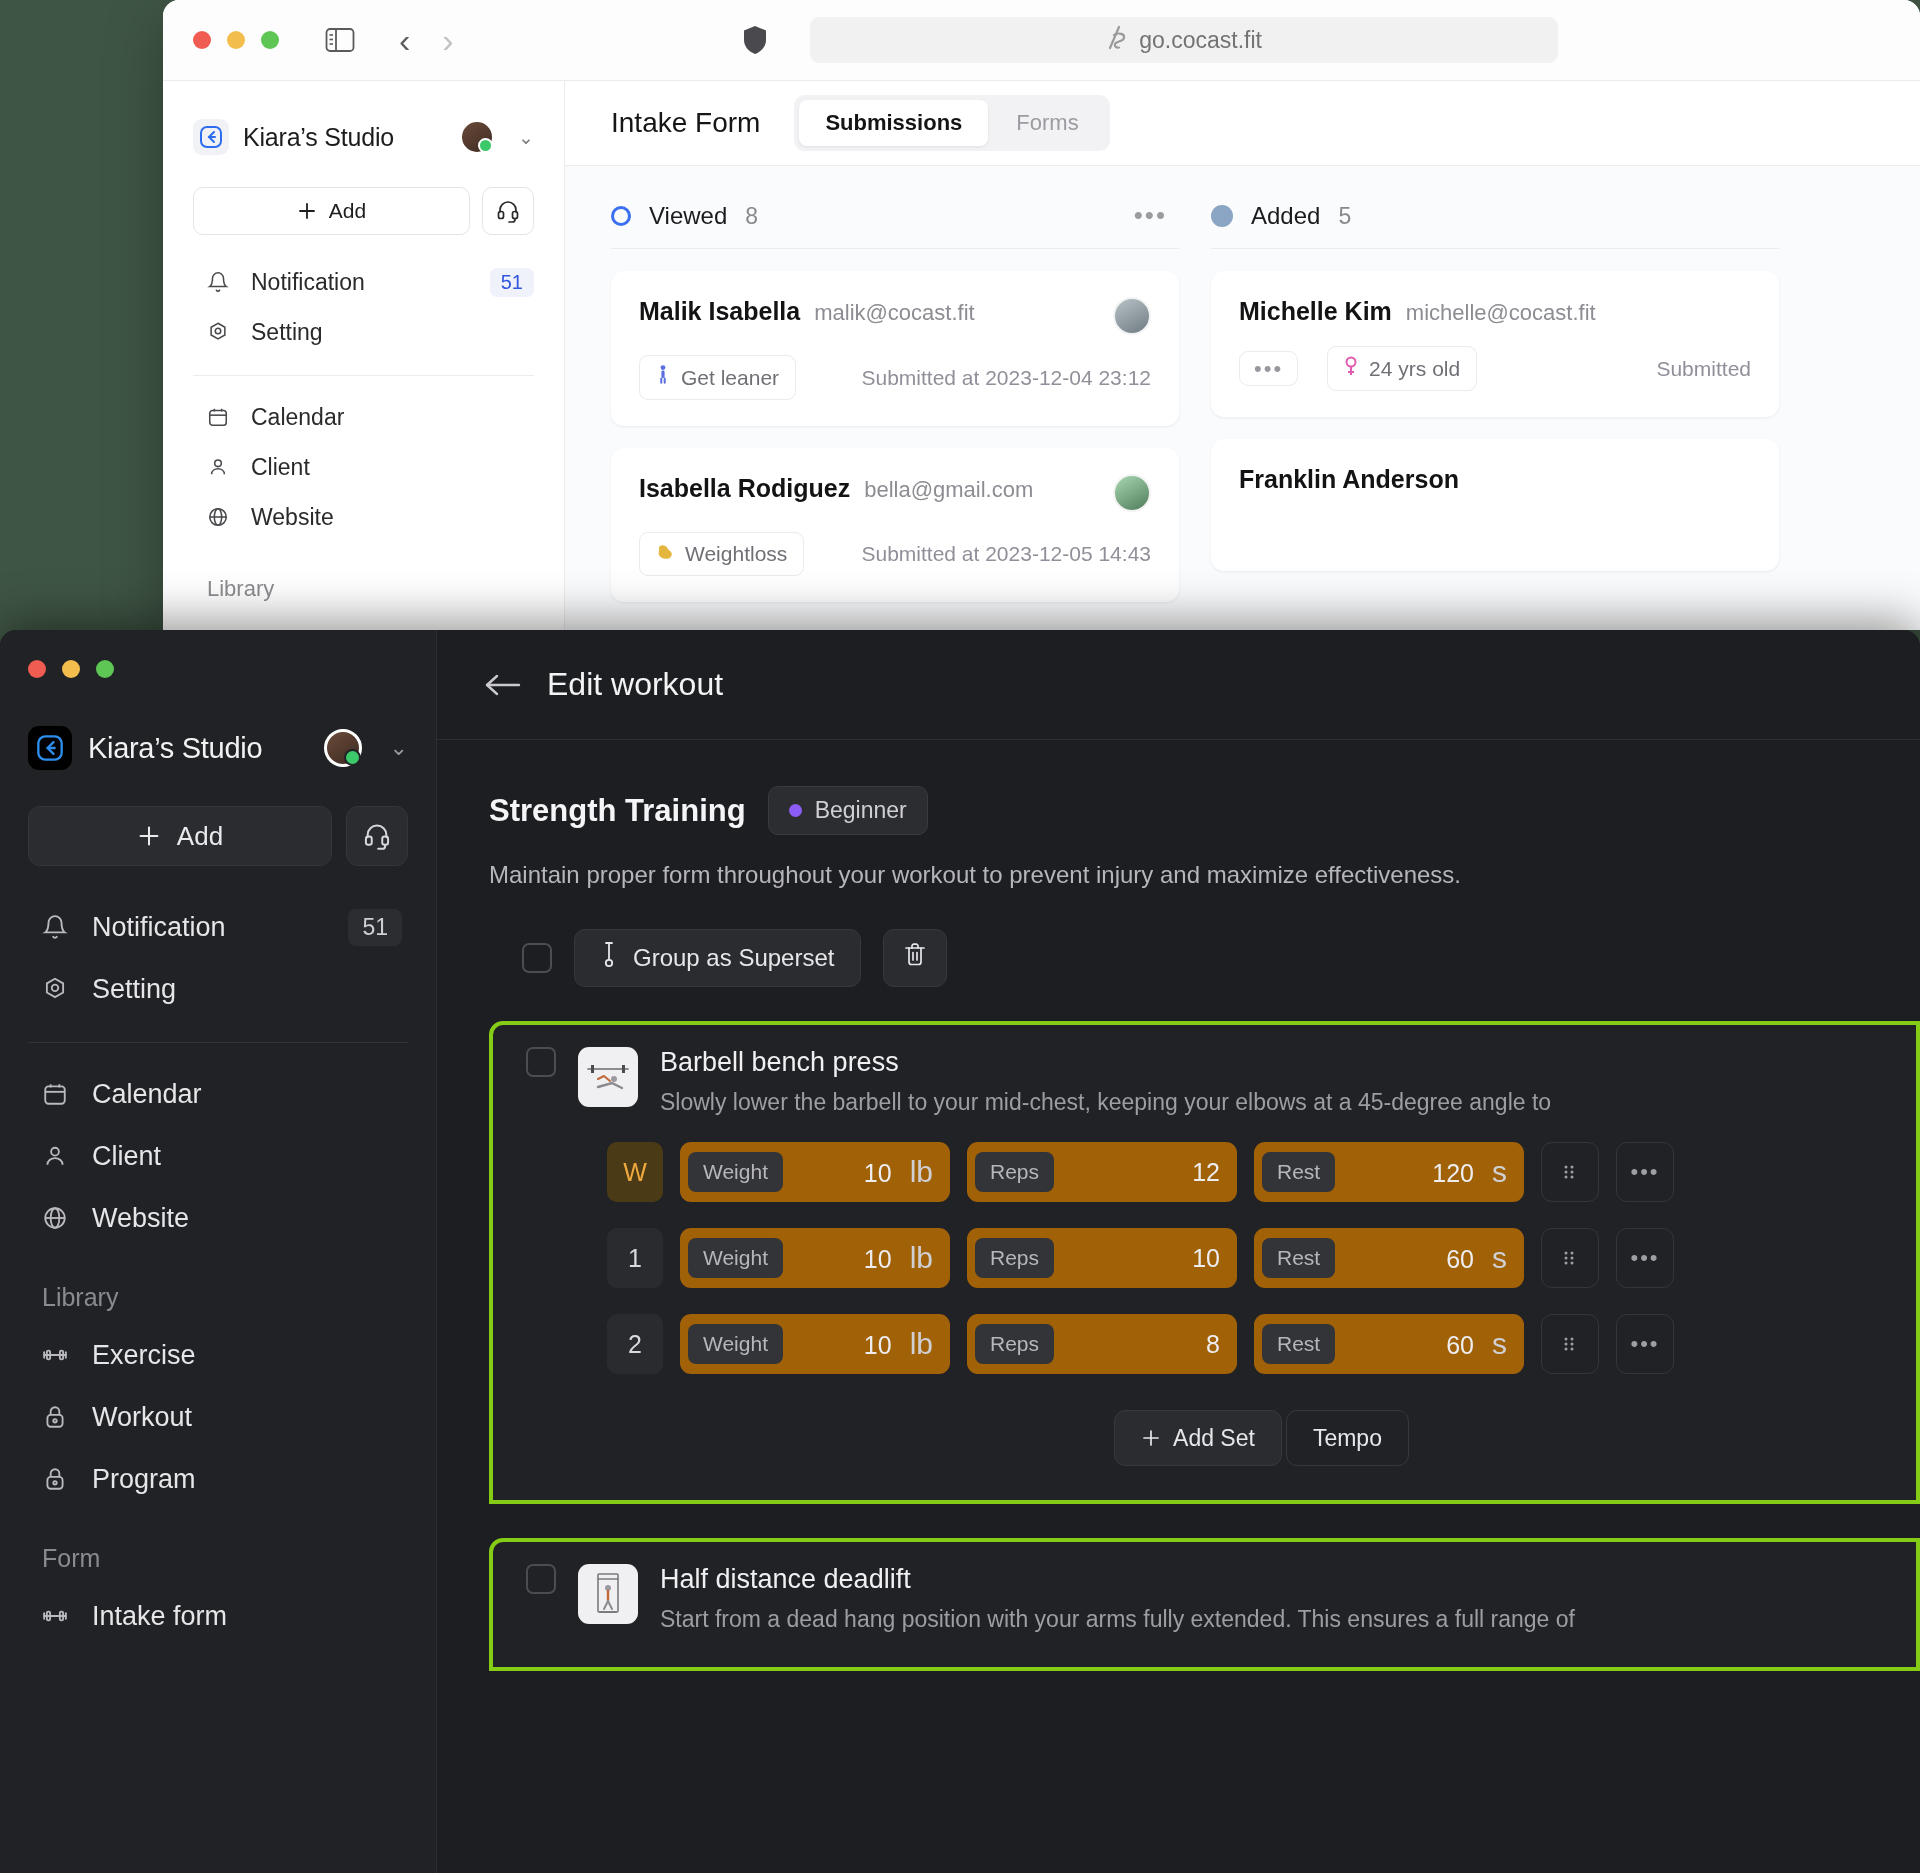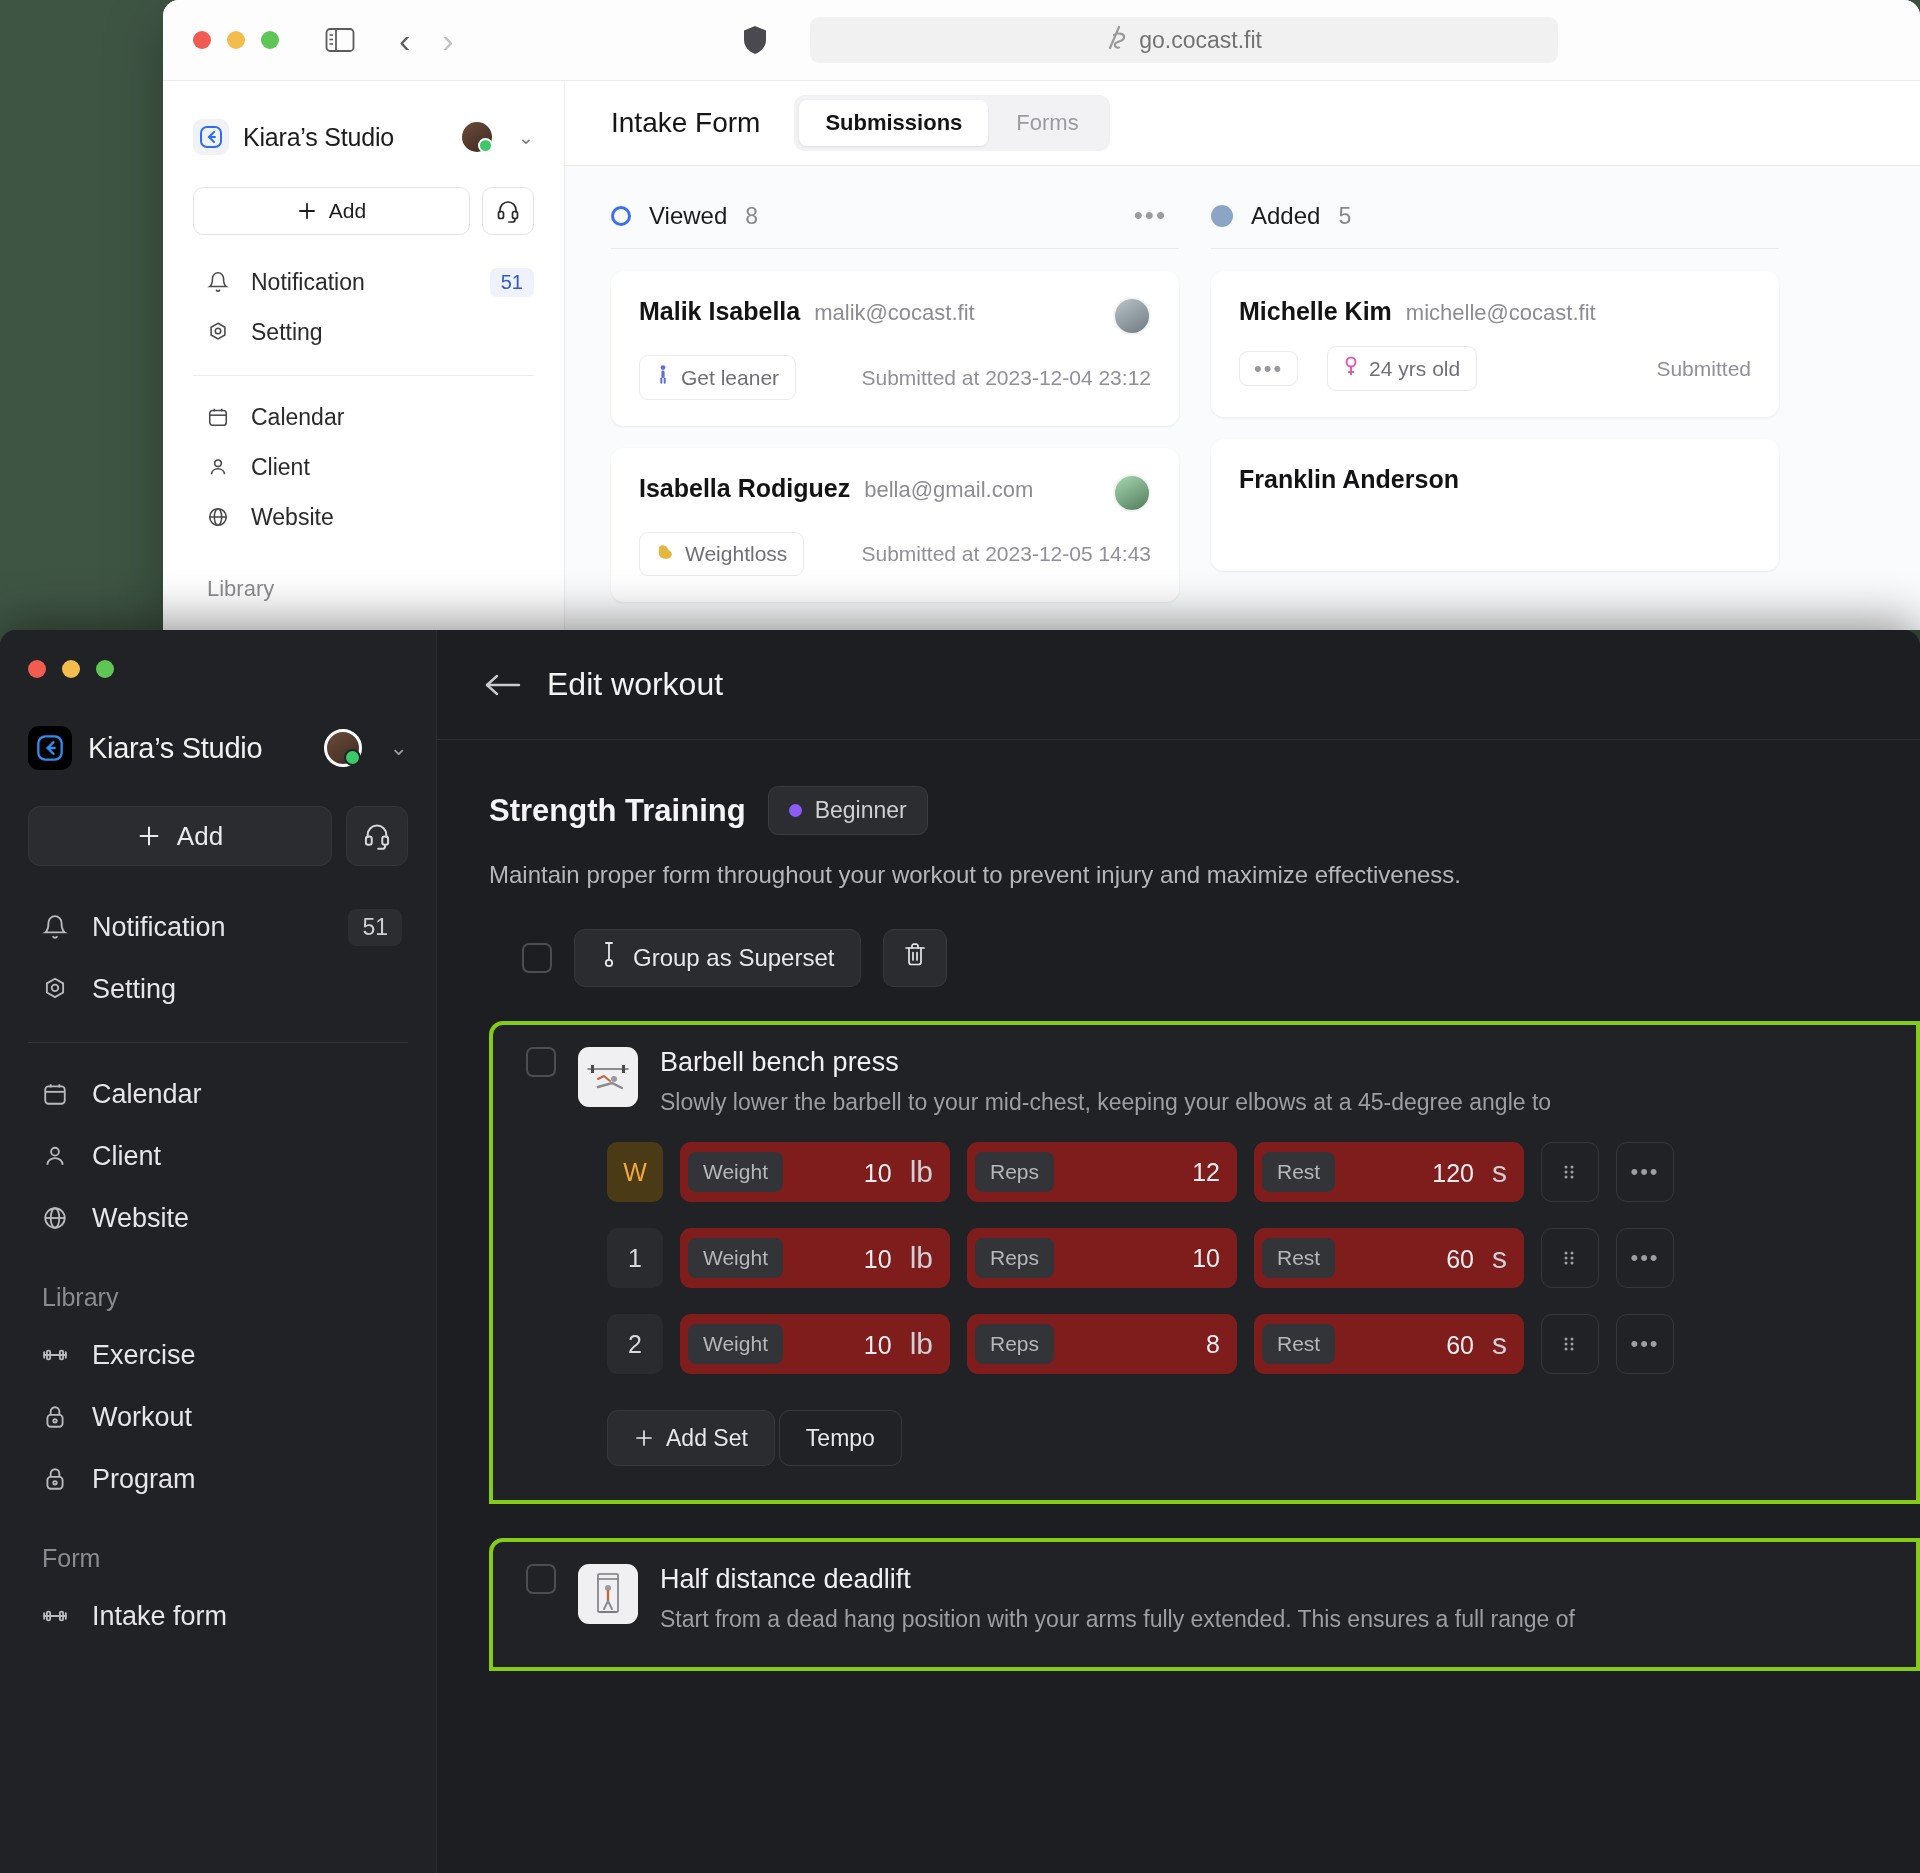--- a/index.html
+++ b/index.html
@@ -259,35 +259,35 @@
   .ex-desc { font-size: 23px; color: #9d9da4; margin-top: 11px; }
 
   .set-row { display: flex; align-items: center; gap: 17px; margin-top: 26px; padding-left: 114px; }
   .set-badge {
     width: 56px; height: 60px; border-radius: 10px; background: #2a2b2f;
     display: flex; align-items: center; justify-content: center;
     font-size: 25px; color: #d9d9de;
   }
   .set-badge.warm { background: #4a3a16; color: #f0a93c; }
   .field {
-    width: 270px; height: 60px; background: #7f1d1d; border-radius: 11px;
+    width: 270px; height: 60px; background: #a16207; border-radius: 11px;
     display: flex; align-items: center; padding: 0 17px 0 8px; gap: 12px;
   }
   .field-label {
     background: #333438; border-radius: 8px; padding: 8px 15px;
     font-size: 21px; color: #b6b6bc;
   }
   .field-val { margin-left: auto; font-size: 25px; color: #ededf0; }
   .field-val .unit { font-size: 30px; color: #cfcfd4; margin-left: 18px; }
   .row-btn {
     width: 58px; height: 60px; border: 1px solid #35363a; border-radius: 11px;
     display: flex; align-items: center; justify-content: center;
     color: #9e9ea5; font-size: 22px; letter-spacing: 2px; line-height: .7;
   }
-  .set-actions { display: flex; gap: 4px; margin-top: 36px; padding-left: 114px; }
+  .set-actions { display: flex; gap: 4px; margin-top: 36px; padding-left: 114px; justify-content: center; }
   .chip-btn {
     background: #2b2c30; border: 1px solid #37383c; border-radius: 11px;
     height: 56px; padding: 0 26px; display: inline-flex; align-items: center; gap: 12px;
     font-size: 23px; color: #e7e7ea;
   }
   .chip-btn.outline { background: transparent; }
 </style>
 </head>
 <body>
 

